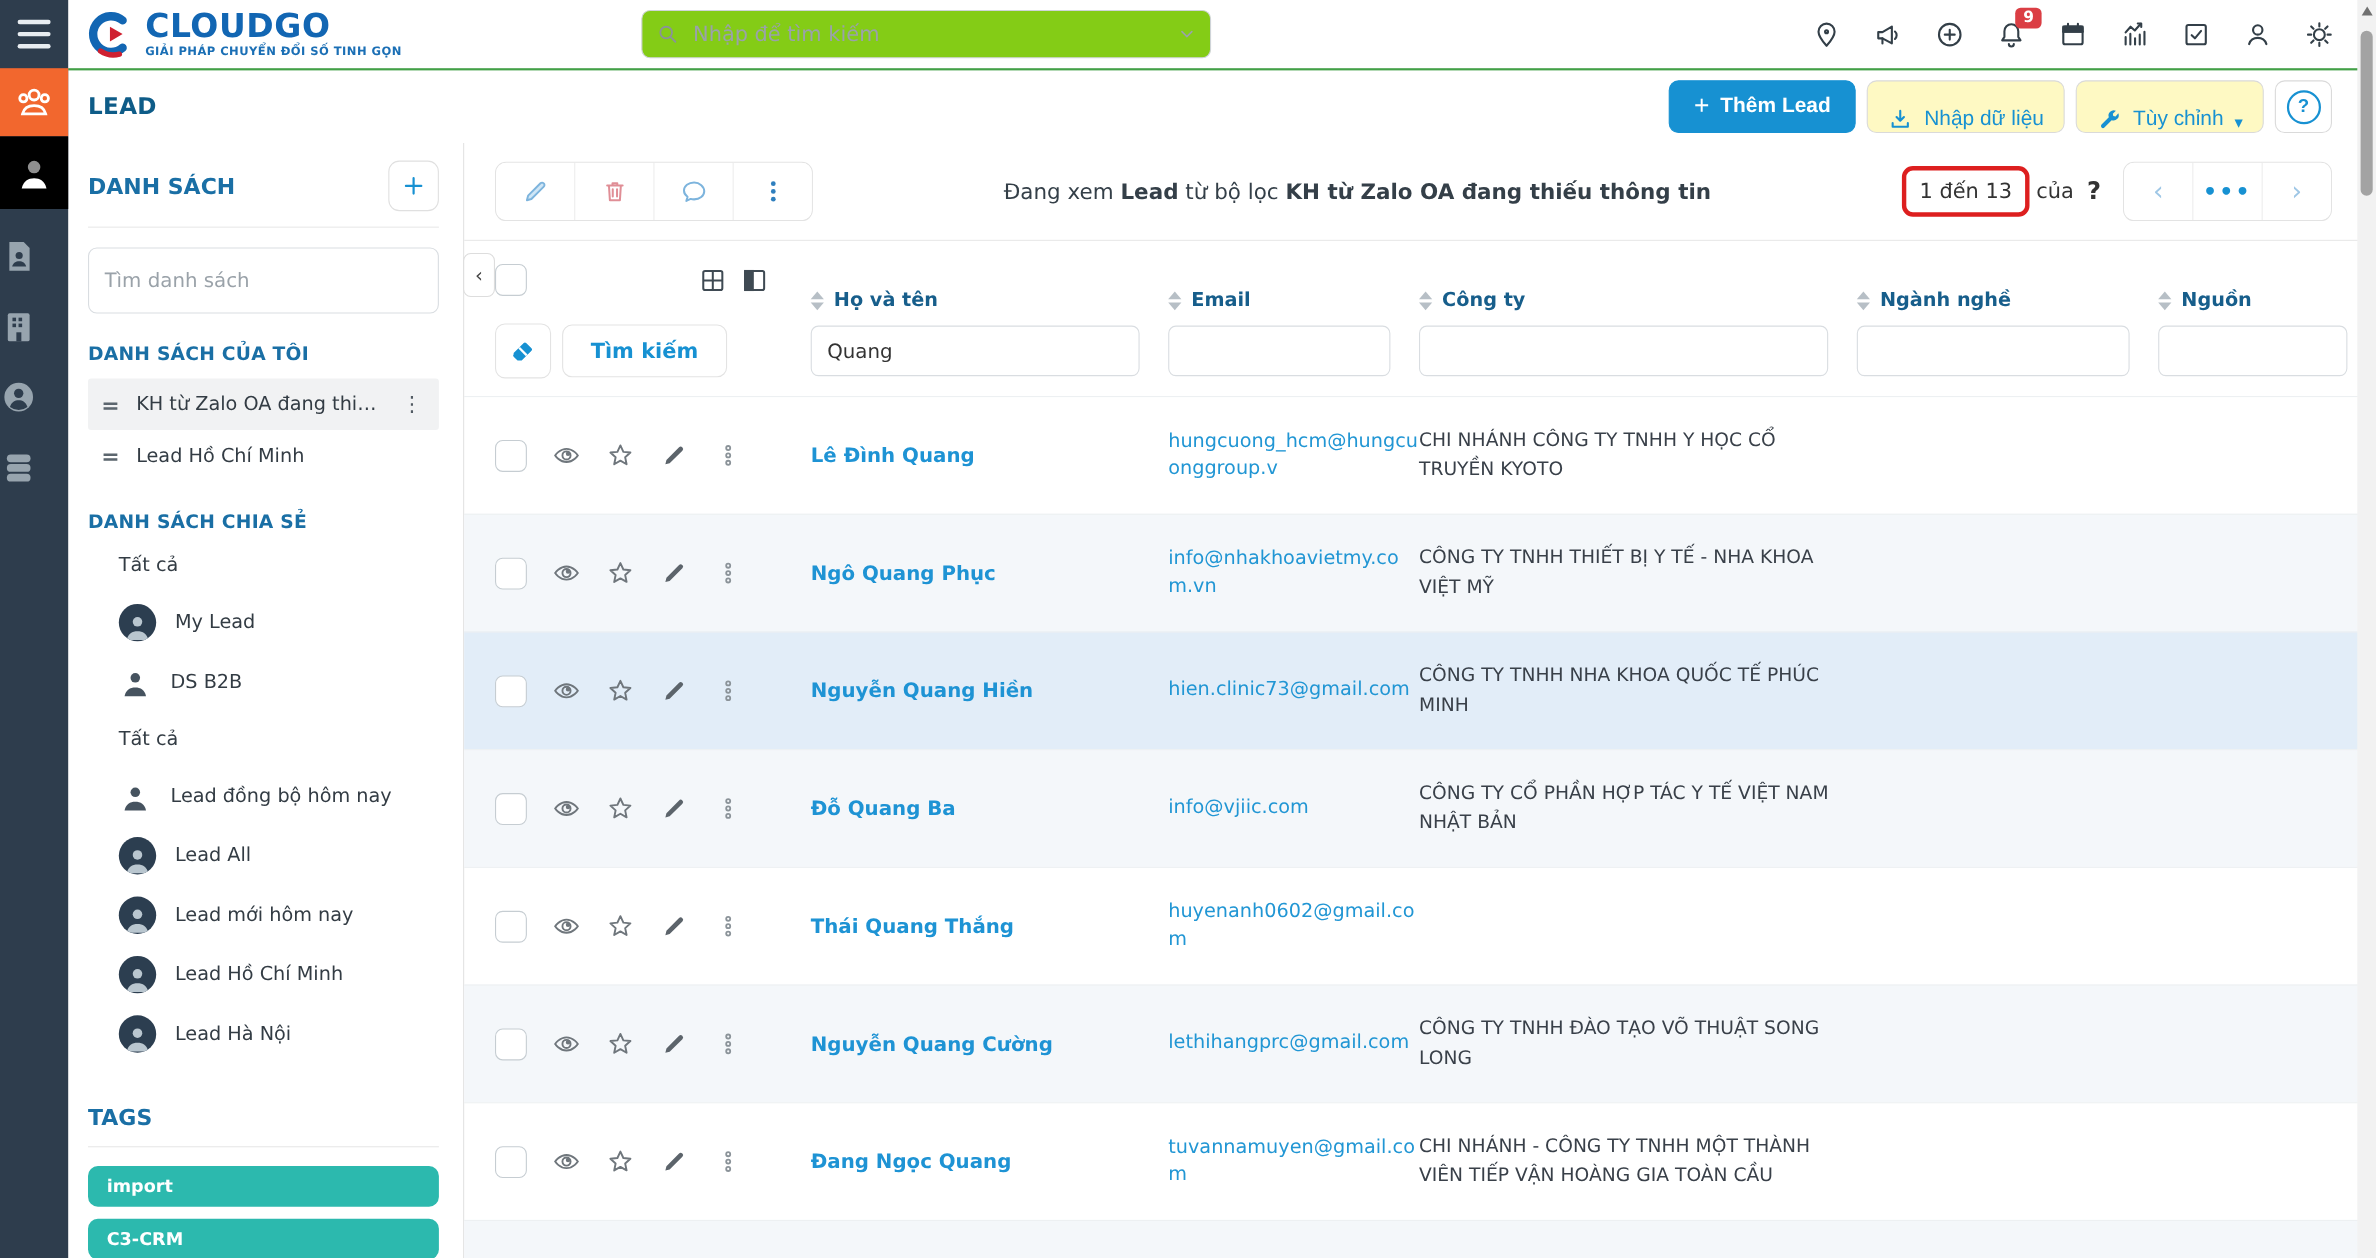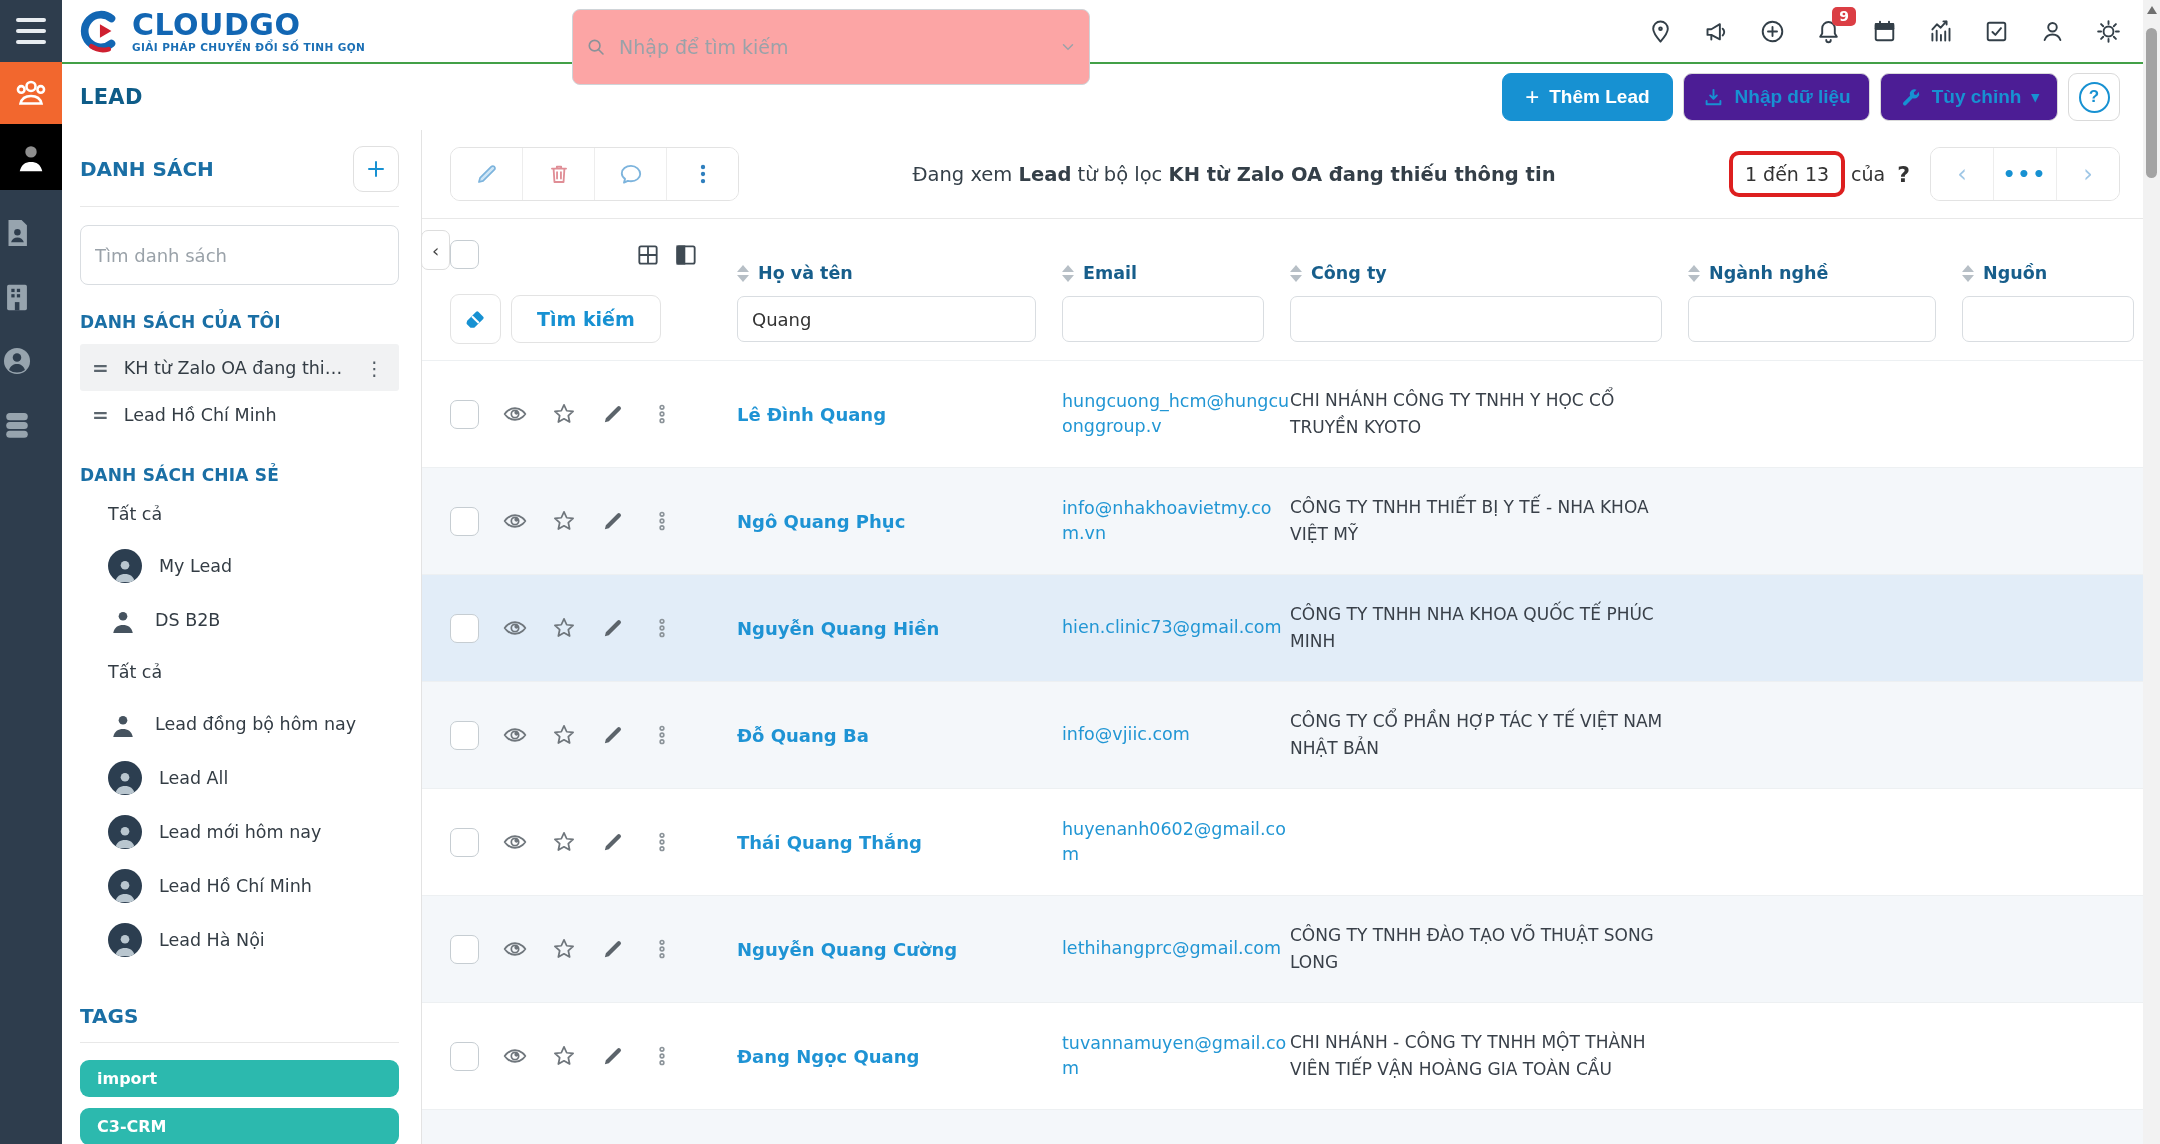--- a/index.html
+++ b/index.html
@@ -13,37 +13,37 @@
   .nav-tile.active{background:#f2672e;}
   .nav-tile.profile{background:#000;height:66px;}
   .nav-ico{width:36px;height:36px;}
   .nav-gray{width:34px;height:34px;margin-top:26px;}
   
   .main{position:absolute;left:62px;top:0;right:0;bottom:0;}
   .topbar{position:relative;height:62px;background:#fff;border-bottom:2px solid #43a047;}
   .brand{position:absolute;left:14px;top:7px;display:flex;align-items:center;gap:10px;}
   .brand-text .brand-name{font-size:30px;font-weight:bold;color:#1266b3;letter-spacing:.5px;line-height:30px;}
   .brand-text .brand-tag{font-size:10.5px;font-weight:bold;color:#1b6fb5;letter-spacing:.4px;margin-top:1px;}
-  .search-box{position:absolute;left:510px;top:9px;width:492px;height:42px;border:1px solid #cfd4d8;border-radius:8px;
-    display:flex;align-items:center;padding:16px 12px;gap:10px;background:#fca5a5;}
+  .search-box{position:absolute;left:521px;top:9px;width:492px;height:42px;border:1px solid #cfd4d8;border-radius:8px;
+    display:flex;align-items:center;padding:0 12px;gap:10px;background:#84cc16;}
   .search-box input{flex:1;border:none;outline:none;font-size:19px;color:#444;font-family:inherit;background:transparent;}
   .search-box input::placeholder{color:#9aa2a9;}
   .top-icons{position:absolute;right:38px;top:0;height:62px;display:flex;align-items:center;gap:29px;}
   .tico{position:relative;width:27px;height:27px;cursor:pointer;}
   .tico svg{width:27px;height:27px;stroke:#333f48;fill:none;stroke-width:1.7;stroke-linecap:round;stroke-linejoin:round;}
   .badge{position:absolute;top:-11px;right:-14px;background:#db3e44;color:#fff;font-size:14px;font-weight:bold;
     border-radius:5px;padding:2px 7px;line-height:15px;}
   
   .module-bar{height:66px;display:flex;align-items:center;padding-left:18px;background:#fff;}
   .module-title{font-size:21px;font-weight:bold;color:#0e5c88;letter-spacing:.3px;}
   .module-actions{margin-left:auto;display:flex;align-items:center;gap:10px;margin-right:40px;}
   .btn{height:48px;border-radius:9px;display:flex;align-items:center;gap:10px;font-size:19px;cursor:pointer;box-sizing:border-box;}
   .btn-primary{background:#1791d2;color:#fff;padding:0 22px;font-weight:600;border:1px solid #1791d2;}
   .btn-primary .plus{font-size:24px;font-weight:400;line-height:20px;}
-  .btn-outline{background:#4c1d95;border:1px solid #dadada;color:#1791d2;padding:0 18px;font-weight:700;}
+  .btn-outline{background:#fef9c3;border:1px solid #dadada;color:#1791d2;padding:0 18px;font-weight:400;align-items:flex-end;}
   .btn-outline svg{width:23px;height:23px;}
   .btn-help{width:52px;justify-content:center;background:#fff;border:1px solid #dadada;}
   .help-circ{width:27px;height:27px;border:2px solid #1791d2;border-radius:50%;color:#1791d2;font-size:17px;font-weight:bold;
     display:flex;align-items:center;justify-content:center;}
   .chev{font-size:15px;color:#1791d2;}
   
   .body{display:flex;height:1014px;}
   
   .sidebar{width:360px;min-width:360px;border-right:1px solid #e3e3e3;padding:16px 22px 0 18px;box-sizing:border-box;overflow:hidden;}
   .sb-head{display:flex;align-items:center;justify-content:space-between;}

